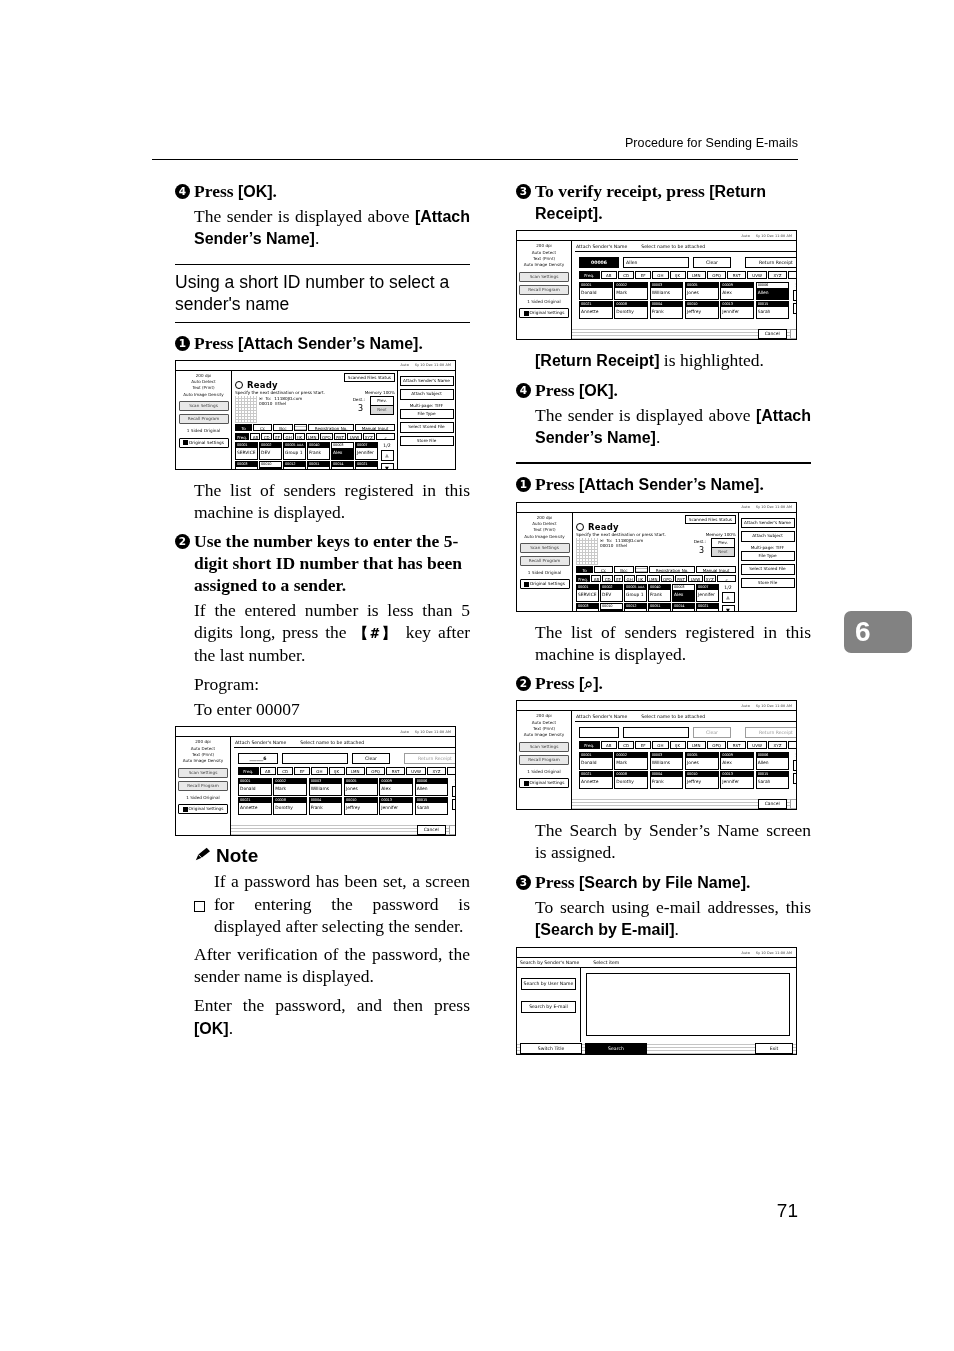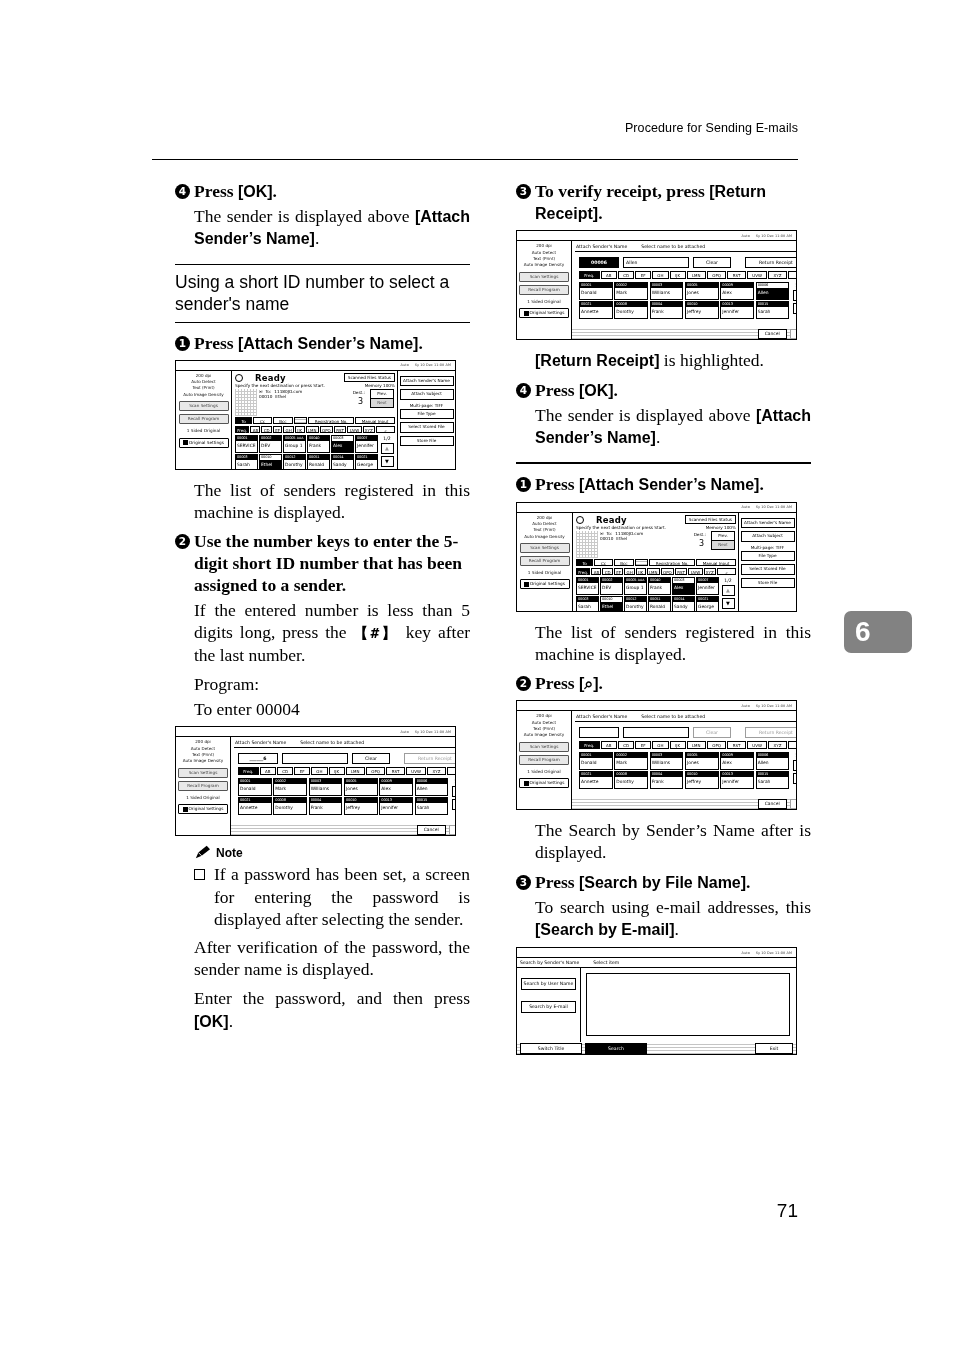--- a/index.html
+++ b/index.html
@@ -15,21 +15,21 @@
     color: #000;
     overflow: hidden;
   }
 
   
   .page { position: absolute; inset: 0; }
 
   
   .header {
     position: absolute;
-    left: 152px; top: 121px; width: 646px;
+    left: 152px; top: 136px; width: 646px;
     text-align: right;
     font-family: "Liberation Sans", sans-serif;
     font-size: 12.5px;
     letter-spacing: .1px;
     color: #000;
   }
   .header-rule {
     position: absolute;
     left: 152px; top: 159px; width: 646px;
     border-top: 1.6px solid #000;
@@ -102,33 +102,33 @@
     line-height: 1.25;
     margin: 7px 0 6px 0;
   }
   .sec-rule-bot {
     border-top: 1.1px solid #000;
     margin: 0 0 9px 0;
   }
 
   
   .note-head {
-    display: flex; align-items: flex-end;
+    display: flex; align-items: flex-start;
     margin: 6px 0 3px 19px;
     font-family: "Liberation Sans", sans-serif;
     font-weight: 700;
-    font-size: 12px;
+    font-size: 19px;
   }
   .note-icon {
     display: inline-block;
     width: 17px; height: 15px;
     margin-right: 5px;
   }
   .note-item {
-    display: flex; align-items: flex-start;
+    display: flex; align-items: center;
     margin: 0 0 6px 19px;
   }
   .note-sq {
     flex: 0 0 auto;
     width: 9px; height: 9px;
     border: 1.6px solid #000;
     margin: 6px 9px 0 0;
   }
   .note-body {
     font-family: "Liberation Serif", serif;
@@ -243,21 +243,21 @@
   
   .center {
     flex: 1 1 auto;
     padding: 2px 2px 0 3px;
     box-sizing: border-box;
     position: relative;
   }
   .ready-row { display:flex; align-items:flex-start; justify-content:space-between; }
   .ready-ttl {
     font-size: 8.5px; font-weight: 700; letter-spacing:.2px;
-    display:flex; align-items:center; gap:12px;
+    display:flex; align-items:center; gap:4px;margin-top:7px;
   }
   .ready-dot {
     width:6px; height:6px; border:1.3px solid #000; border-radius:50%;
     display:inline-block;
   }
   .sfs {
     border:1px solid #000; font-size:4.2px; padding:0 3px; height:7.5px;
     line-height:7.5px; background:#fff;
   }
   .ready-sub { font-size:4.2px; margin-top:0px; display:flex; justify-content:space-between; }
@@ -558,21 +558,21 @@
     </div>
 
     <div class="body-text">The list of senders registered in this machine is displayed.</div>
 
     <div class="step">
       <span class="bullet-num">2</span>
       <span class="step-text">Use the number keys to enter the 5-digit short ID number that has been assigned to a sender.</span>
     </div>
     <div class="body-text"><span>If the entered number is less than 5 digits long, press the </span><span class="key">【#】</span><span> key after the last number.</span></div>
     <div class="body-text tight">Program:</div>
-    <div class="body-text tight">To enter 00004</div>
+    <div class="body-text tight">To enter 00007</div>
 
     <div class="lcd">
       <div class="lcd-topbar">
         <span>Auto</span>
         <span>Sy 10 Dec 11:08 AM</span>
       </div>
       <div class="lcd-main">
         <div class="rail-l">
           <div class="meta">200 dpi</div>
           <div class="meta">Auto Detect</div>
@@ -1095,21 +1095,21 @@
           </div>
           <div class="att-bottom">
             <span class="b-btn">Cancel</span>
             <span class="b-btn dim">OK</span>
           </div>
         </div>
         <div class="rail-r" style="visibility:hidden;width:0;border:0;padding:0"></div>
       </div>
     </div>
 
-    <div class="body-text">The Search by Sender’s Name after is displayed.</div>
+    <div class="body-text">The Search by Sender’s Name screen is assigned.</div>
 
     <div class="step">
       <span class="bullet-num">3</span>
       <span class="step-text"><span>Press </span><span class="ui">[Search by File Name]</span><span>.</span></span>
     </div>
     <div class="body-text"><span>To search using e-mail addresses, this </span><span class="ui">[Search by E-mail]</span><span>.</span></div>
 
     <div class="lcd">
       <div class="lcd-topbar">
         <span>Auto</span>

